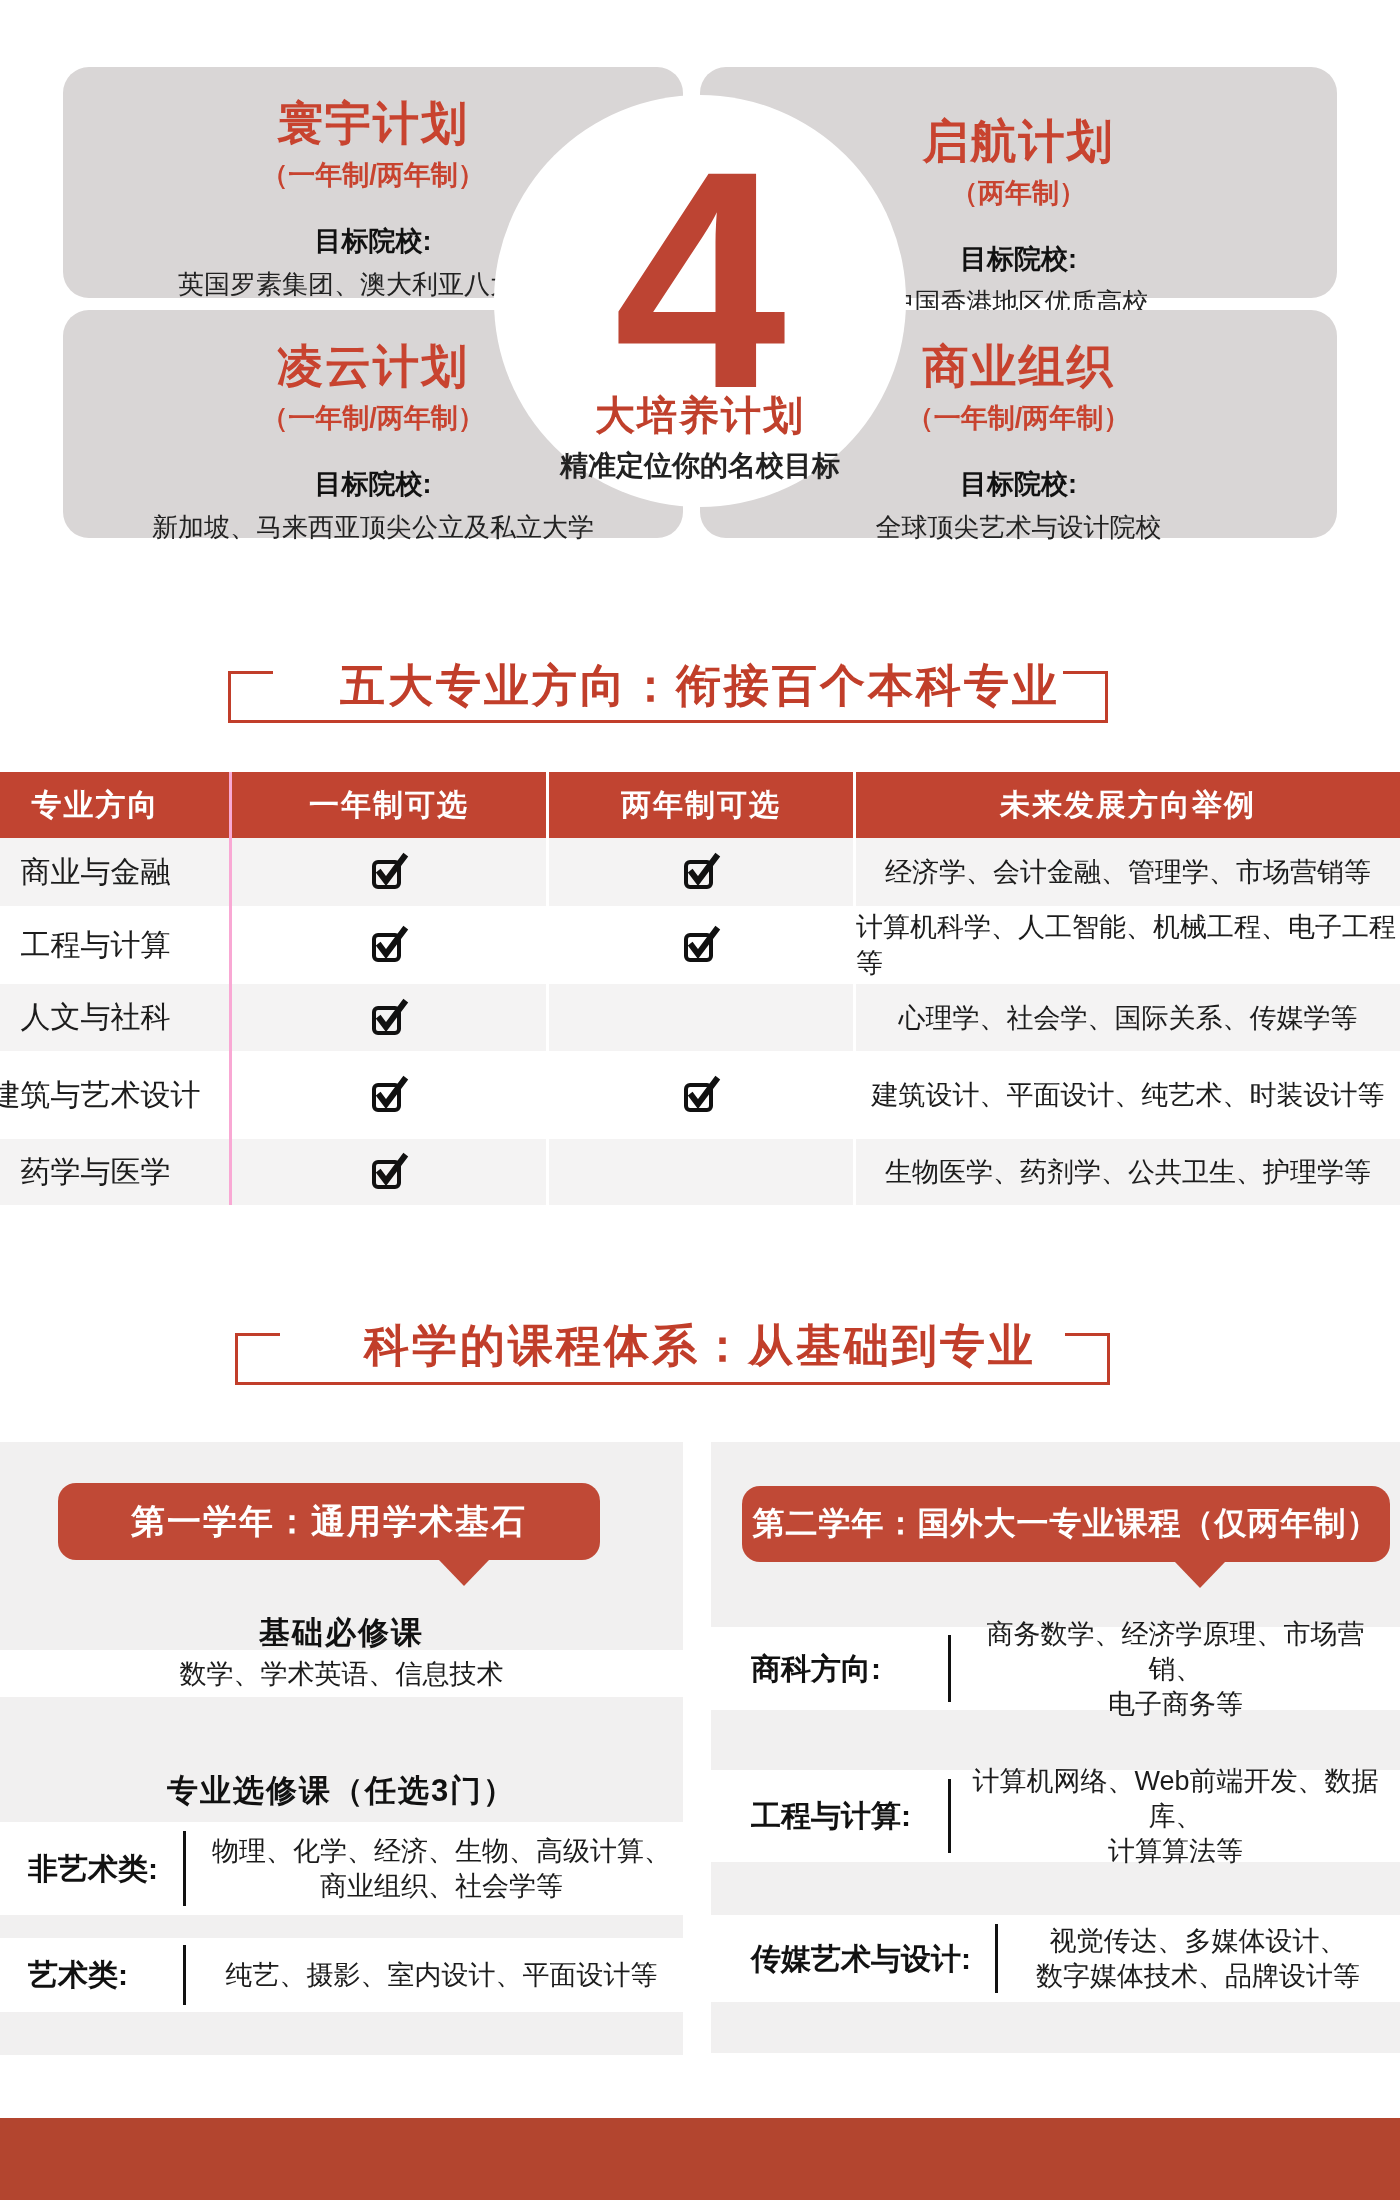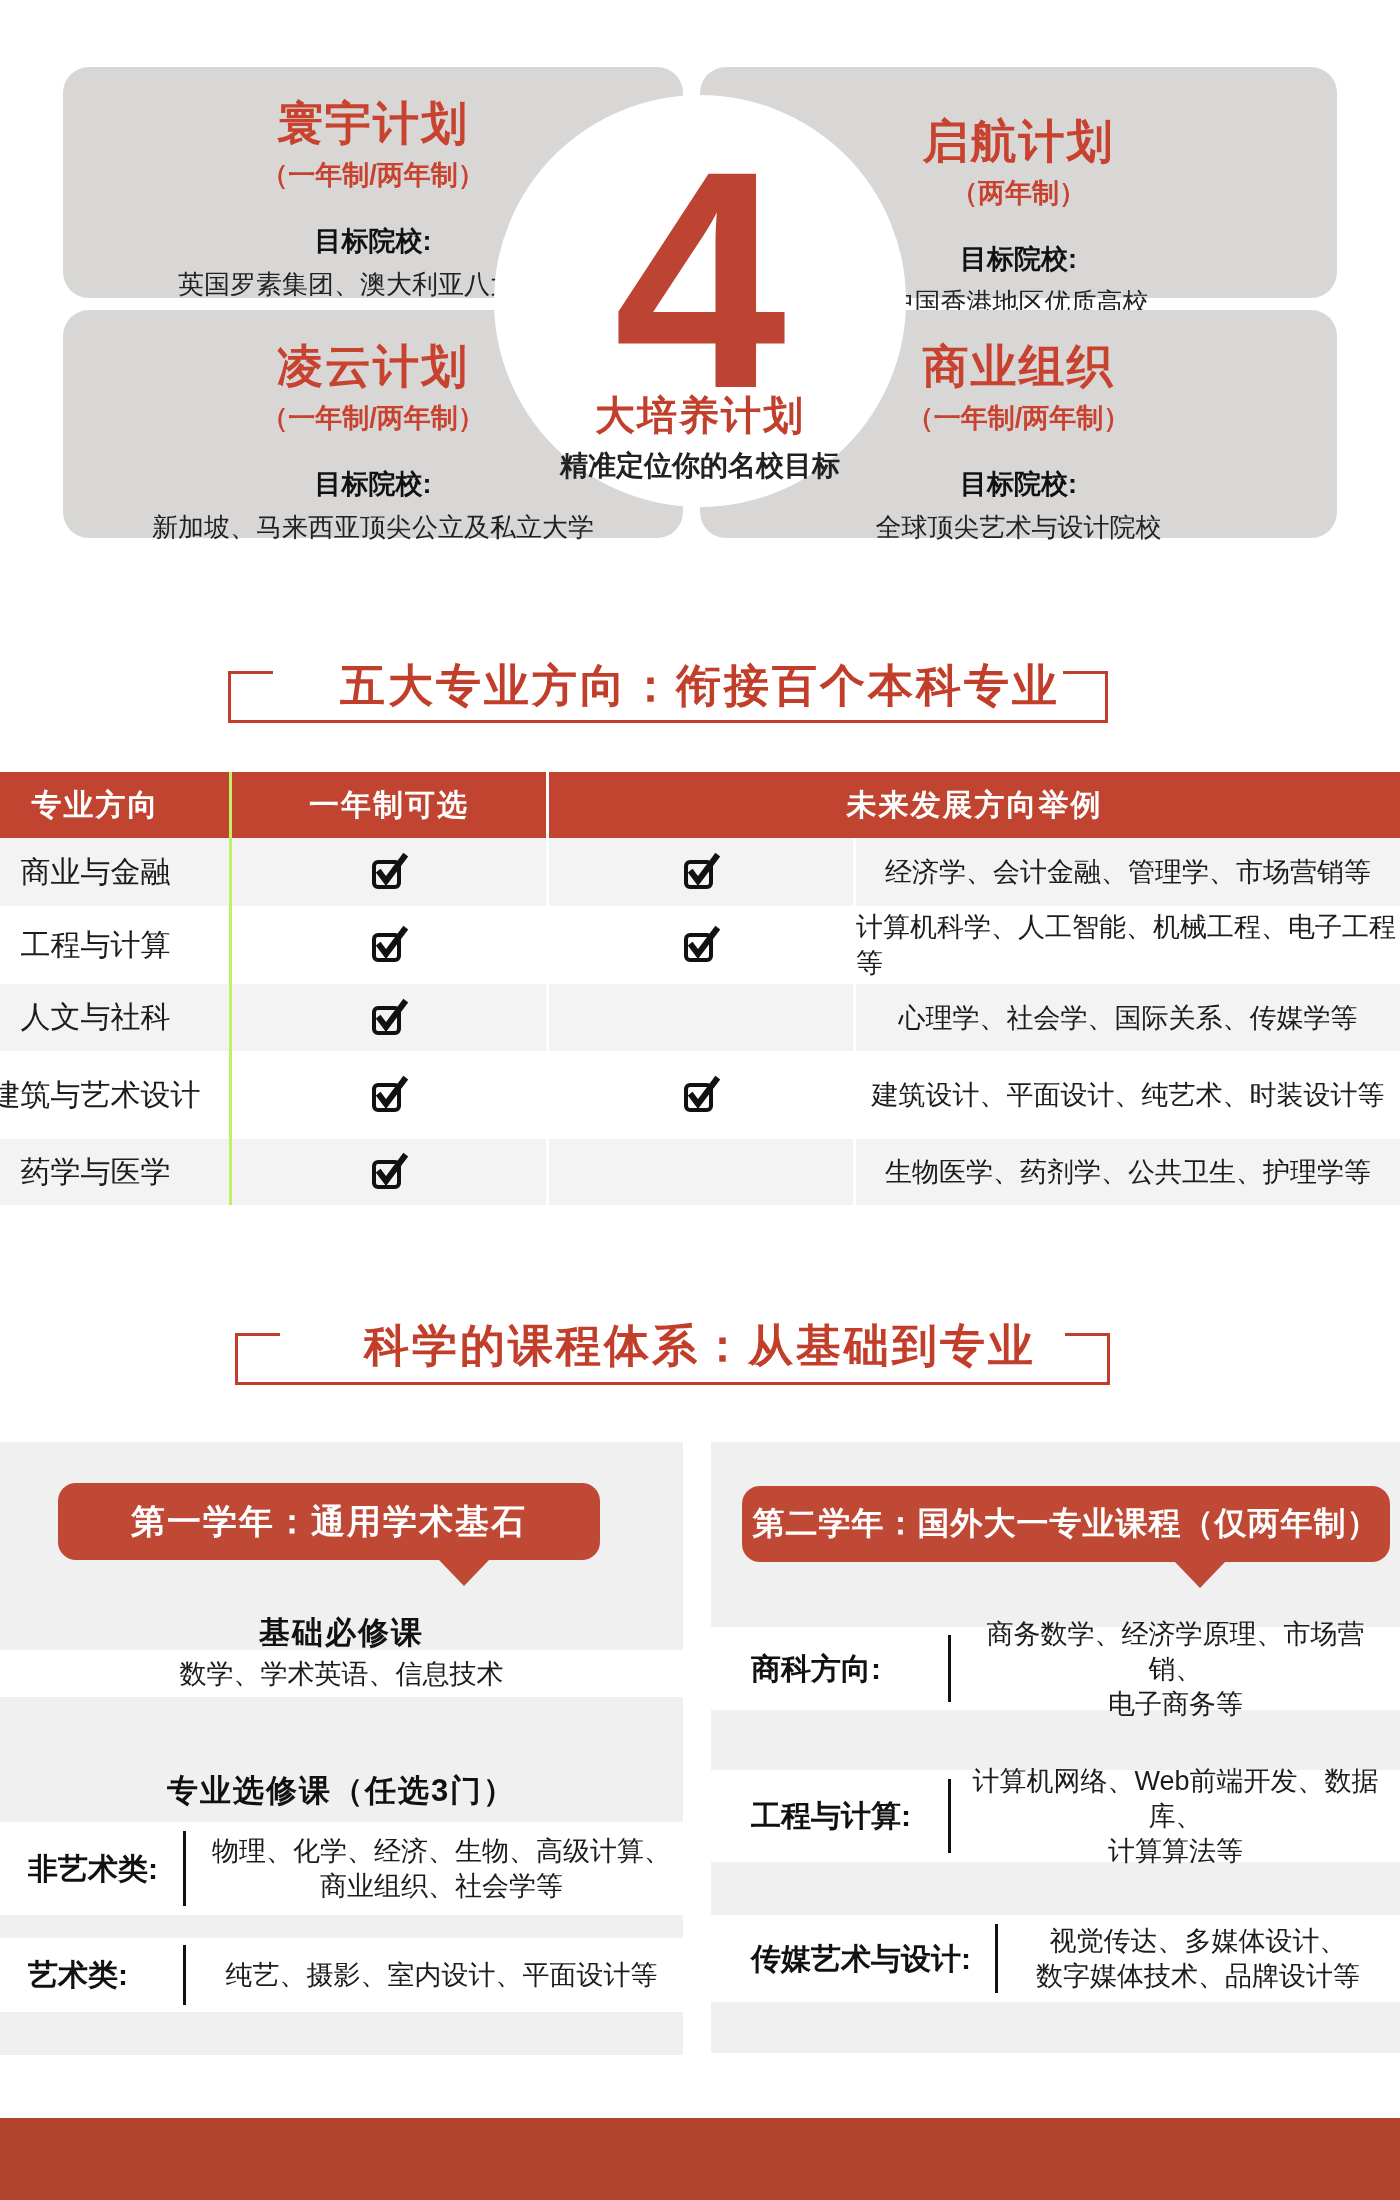--- a/index.html
+++ b/index.html
@@ -37,21 +37,21 @@
              font-size:45px;font-weight:bold;color:#c13e2a;letter-spacing:3px;}
   #frame1{left:228px;top:671px;width:880px;height:52px;}
   #title1{top:656px;}
   #frame2{left:235px;top:1333px;width:875px;height:52px;}
   #title2{top:1316px;}
 
   
   #majors-table{position:absolute;left:0;top:772px;width:1400px;}
   .trow{display:flex;width:1400px;}
   .trow .c{display:flex;align-items:center;justify-content:center;box-sizing:border-box;}
-  .c1{width:232px;border-right:3px solid #bef264;padding-right:38px;white-space:nowrap;}
+  .c1{width:232px;border-right:3px solid #f9a8d4;padding-right:38px;white-space:nowrap;}
   .c2{width:317px;border-right:3px solid #fff;}
   .c3{width:307px;border-right:3px solid #fff;}
   .c4{flex:1;}
   #thead{height:66px;background:#c14431;color:#fff;font-size:30px;font-weight:bold;letter-spacing:2px;}
   .drow{font-size:27px;color:#1c1c1c;}
   .drow .c1{font-size:30px;}
   .drow.alt{background:#f4f3f3;}
   .drow.plain{background:#ffffff;}
   .checkwrap{width:40px;height:40px;}
 
@@ -116,20 +116,21 @@
     <div id="big4-sub">精准定位你的名校目标</div>
   </div>
 
   <div class="sec-frame" id="frame1"></div>
   <div class="sec-title" id="title1">五大专业方向：衔接百个本科专业</div>
 
   <div id="majors-table">
     <div class="trow" id="thead">
       <div class="c c1">专业方向</div>
       <div class="c c2">一年制可选</div>
+      <div class="c c3">两年制可选</div>
       <div class="c c4">未来发展方向举例</div>
     </div>
 
     <div class="trow drow alt" style="height:68px;">
       <div class="c c1">商业与金融</div>
       <div class="c c2">
           <svg class="checkwrap" viewBox="0 0 40 40">
             <rect x="5" y="10" width="25" height="25" rx="4" fill="none" stroke="#111" stroke-width="4"></rect>
             <path d="M11 21 L17 29 L35 5" fill="none" stroke="#111" stroke-width="6" stroke-linecap="square"></path>
           </svg>

